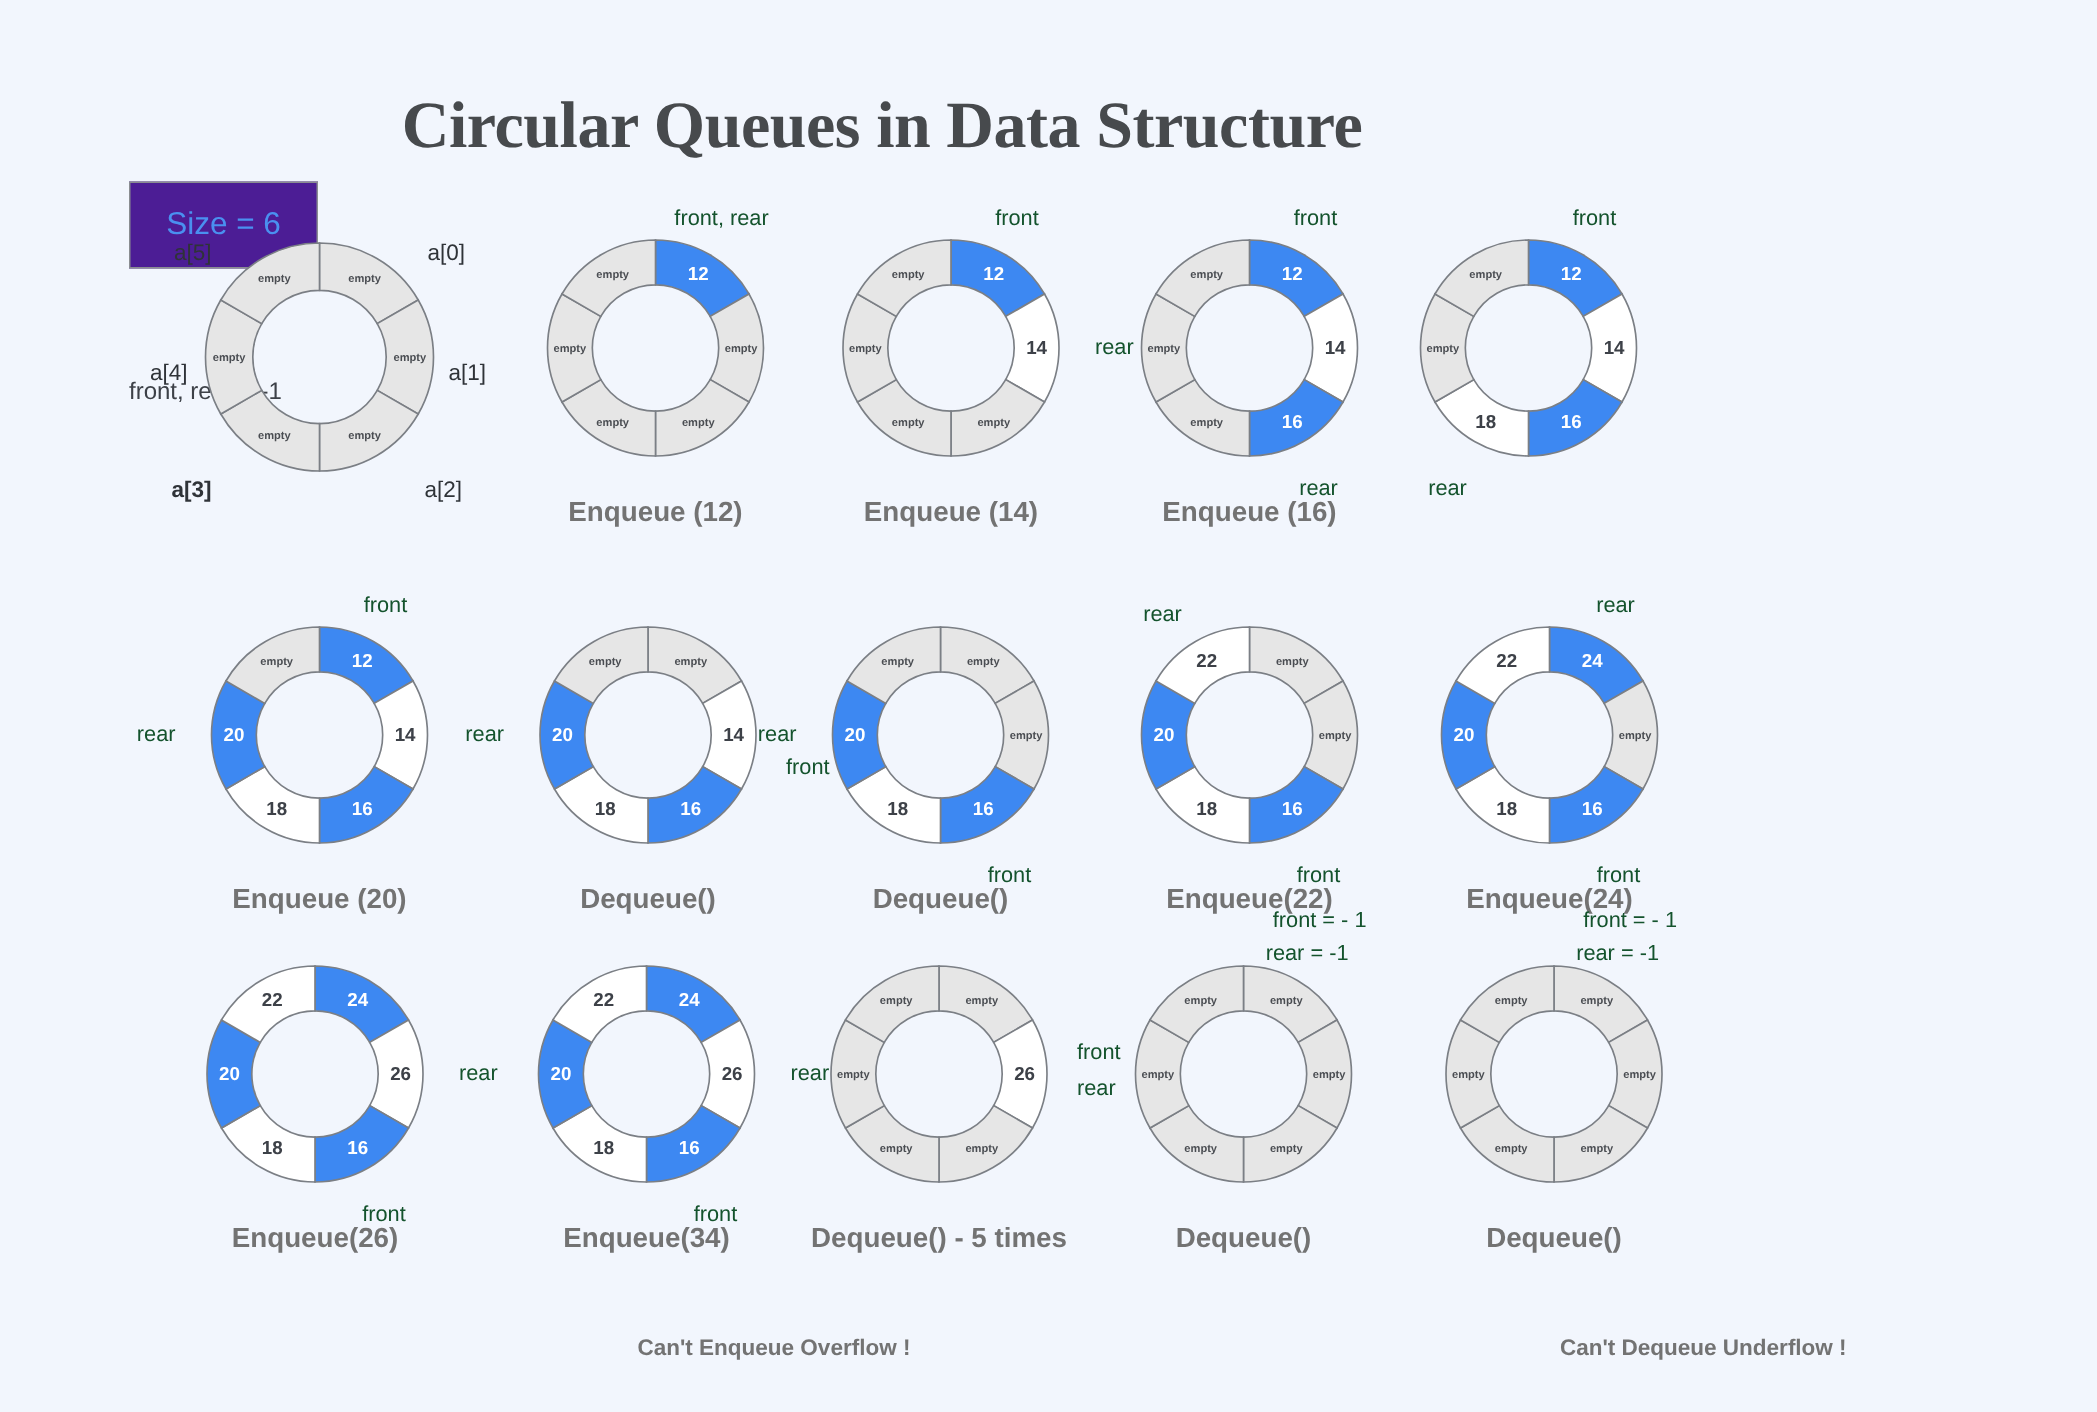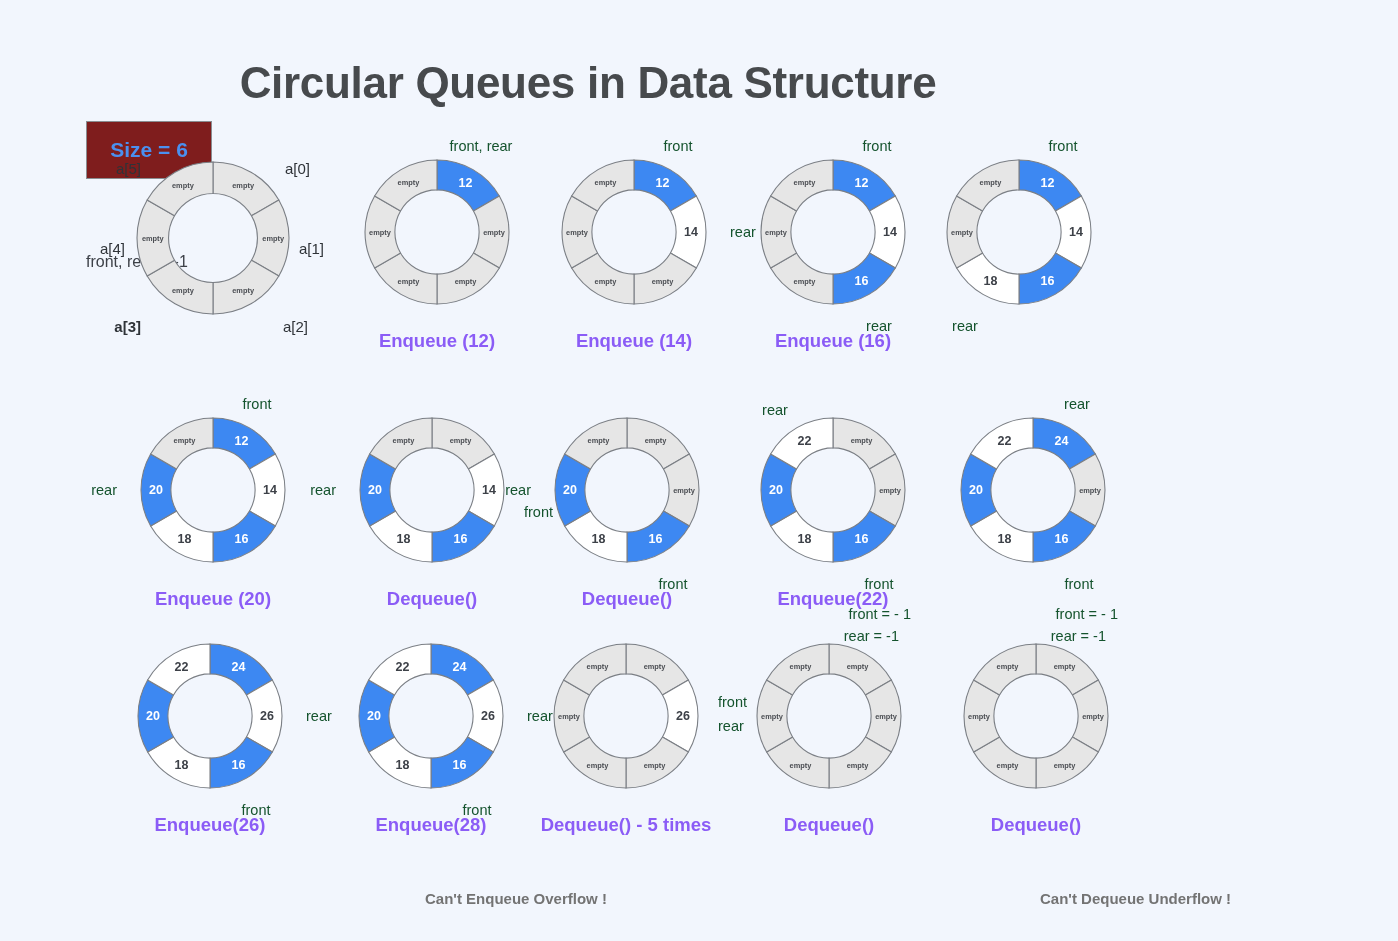--- a/index.html
+++ b/index.html
@@ -18,35 +18,36 @@
   #page-title {
     position: absolute;
     top: 58px;
     left: 0;
     width: 1176px;
     text-align: center;
     font-size: 44px;
     font-weight: bold;
     color: #474a4d;
     letter-spacing: -0.3px;
+    font-family: Liberation Serif, serif;
   }
   #size-box {
     position: absolute;
     left: 86px;
     top: 121px;
     width: 126px;
     height: 58px;
-    background: #7f1d1d;
+    background: #4c1d95;
     border: 1.6px solid #8a8d91;
     box-sizing: border-box;
     display: flex;
     align-items: center;
     justify-content: center;
     font-size: 21px;
-    font-weight: bold;
+    font-weight: normal;
     color: #4a90f0;
   }
   #front-rear-init {
     position: absolute;
     left: 86px;
     top: 253px;
     font-size: 16px;
     color: #3d4148;
     font-weight: 500;
   }
@@ -74,21 +75,21 @@
     font-size: 12.5px;
     fill: #3d4148;
   }
   .caption {
     position: absolute;
     left: 0;
     width: 100%;
     text-align: center;
     font-size: 18.5px;
     font-weight: bold;
-    color: #8b5cf6;
+    color: #737373;
   }
   .ptr {
     position: absolute;
     font-size: 14.5px;
     font-weight: 500;
     color: #14532d;
     white-space: nowrap;
   }
   .idx-label {
     position: absolute;
@@ -301,20 +302,21 @@
         <path d="M 11.646170927520423 37.99999999999999 A 72 72 0 0 1 73.99999999999999 2 L 73.99999999999999 31.880000000000003 A 42.12 42.12 0 0 0 37.52300999259945 52.94 Z" fill="#ffffff" stroke="#7b7f85" stroke-width="1.1"></path>
         <text x="102.53" y="24.58459046005993" class="seg-label val-blue">24</text>
         <text x="131.06" y="74" class="seg-label empty-lbl">empty</text>
         <text x="102.53" y="123.41540953994007" class="seg-label val-blue">16</text>
         <text x="45.47000000000001" y="123.41540953994007" class="seg-label val-white">18</text>
         <text x="16.939999999999998" y="74" class="seg-label val-blue">20</text>
         <text x="45.46999999999997" y="24.584590460059943" class="seg-label val-white">22</text>
       </svg>
       <div class="ptr" style="left: 176px; transform: translateX(-50%); top: 160px;">front</div>
       <div class="ptr" style="left: 174px; transform: translateX(-50%); top: -20px;">rear</div>
+      <div class="caption" style="top: 172px;">Enqueue(24)</div>
     </div>
     <div class="donut-cell" style="left: 80px; top: 642px;">
       <svg width="148" height="148" viewBox="0 0 148 148" style="position: absolute; left: 56px; top: 0px;">
         <path d="M 74 2 A 72 72 0 0 1 136.35382907247958 38.00000000000001 L 110.47699000740056 52.940000000000005 A 42.12 42.12 0 0 0 74 31.880000000000003 Z" fill="#3d88f2" stroke="#7b7f85" stroke-width="1.1"></path>
         <path d="M 136.35382907247958 38.00000000000001 A 72 72 0 0 1 136.35382907247958 110 L 110.47699000740056 95.06 A 42.12 42.12 0 0 0 110.47699000740056 52.940000000000005 Z" fill="#ffffff" stroke="#7b7f85" stroke-width="1.1"></path>
         <path d="M 136.35382907247958 110 A 72 72 0 0 1 74 146 L 74 116.12 A 42.12 42.12 0 0 0 110.47699000740056 95.06 Z" fill="#3d88f2" stroke="#7b7f85" stroke-width="1.1"></path>
         <path d="M 74 146 A 72 72 0 0 1 11.646170927520416 110 L 37.52300999259944 95.06 A 42.12 42.12 0 0 0 74 116.12 Z" fill="#ffffff" stroke="#7b7f85" stroke-width="1.1"></path>
         <path d="M 11.646170927520416 110 A 72 72 0 0 1 11.646170927520423 37.99999999999999 L 37.52300999259945 52.94 A 42.12 42.12 0 0 0 37.52300999259944 95.06 Z" fill="#3d88f2" stroke="#7b7f85" stroke-width="1.1"></path>
         <path d="M 11.646170927520423 37.99999999999999 A 72 72 0 0 1 73.99999999999999 2 L 73.99999999999999 31.880000000000003 A 42.12 42.12 0 0 0 37.52300999259945 52.94 Z" fill="#ffffff" stroke="#7b7f85" stroke-width="1.1"></path>
         <text x="102.53" y="24.58459046005993" class="seg-label val-blue">24</text>
@@ -338,21 +340,21 @@
         <path d="M 11.646170927520423 37.99999999999999 A 72 72 0 0 1 73.99999999999999 2 L 73.99999999999999 31.880000000000003 A 42.12 42.12 0 0 0 37.52300999259945 52.94 Z" fill="#ffffff" stroke="#7b7f85" stroke-width="1.1"></path>
         <text x="102.53" y="24.58459046005993" class="seg-label val-blue">24</text>
         <text x="131.06" y="74" class="seg-label val-white">26</text>
         <text x="102.53" y="123.41540953994007" class="seg-label val-blue">16</text>
         <text x="45.47000000000001" y="123.41540953994007" class="seg-label val-white">18</text>
         <text x="16.939999999999998" y="74" class="seg-label val-blue">20</text>
         <text x="45.46999999999997" y="24.584590460059943" class="seg-label val-white">22</text>
       </svg>
       <div class="ptr" style="left: 176px; transform: translateX(-50%); top: 160px;">front</div>
       <div class="ptr" style="left: 226px; top: 66px;">rear</div>
-      <div class="caption" style="top: 172px;">Enqueue(28)</div>
+      <div class="caption" style="top: 172px;">Enqueue(34)</div>
     </div>
     <div class="donut-cell" style="left: 496px; top: 642px;">
       <svg width="148" height="148" viewBox="0 0 148 148" style="position: absolute; left: 56px; top: 0px;">
         <path d="M 74 2 A 72 72 0 0 1 136.35382907247958 38.00000000000001 L 110.47699000740056 52.940000000000005 A 42.12 42.12 0 0 0 74 31.880000000000003 Z" fill="#e6e6e6" stroke="#7b7f85" stroke-width="1.1"></path>
         <path d="M 136.35382907247958 38.00000000000001 A 72 72 0 0 1 136.35382907247958 110 L 110.47699000740056 95.06 A 42.12 42.12 0 0 0 110.47699000740056 52.940000000000005 Z" fill="#ffffff" stroke="#7b7f85" stroke-width="1.1"></path>
         <path d="M 136.35382907247958 110 A 72 72 0 0 1 74 146 L 74 116.12 A 42.12 42.12 0 0 0 110.47699000740056 95.06 Z" fill="#e6e6e6" stroke="#7b7f85" stroke-width="1.1"></path>
         <path d="M 74 146 A 72 72 0 0 1 11.646170927520416 110 L 37.52300999259944 95.06 A 42.12 42.12 0 0 0 74 116.12 Z" fill="#e6e6e6" stroke="#7b7f85" stroke-width="1.1"></path>
         <path d="M 11.646170927520416 110 A 72 72 0 0 1 11.646170927520423 37.99999999999999 L 37.52300999259945 52.94 A 42.12 42.12 0 0 0 37.52300999259944 95.06 Z" fill="#e6e6e6" stroke="#7b7f85" stroke-width="1.1"></path>
         <path d="M 11.646170927520423 37.99999999999999 A 72 72 0 0 1 73.99999999999999 2 L 73.99999999999999 31.880000000000003 A 42.12 42.12 0 0 0 37.52300999259945 52.94 Z" fill="#e6e6e6" stroke="#7b7f85" stroke-width="1.1"></path>
         <text x="102.53" y="24.58459046005993" class="seg-label empty-lbl">empty</text>

